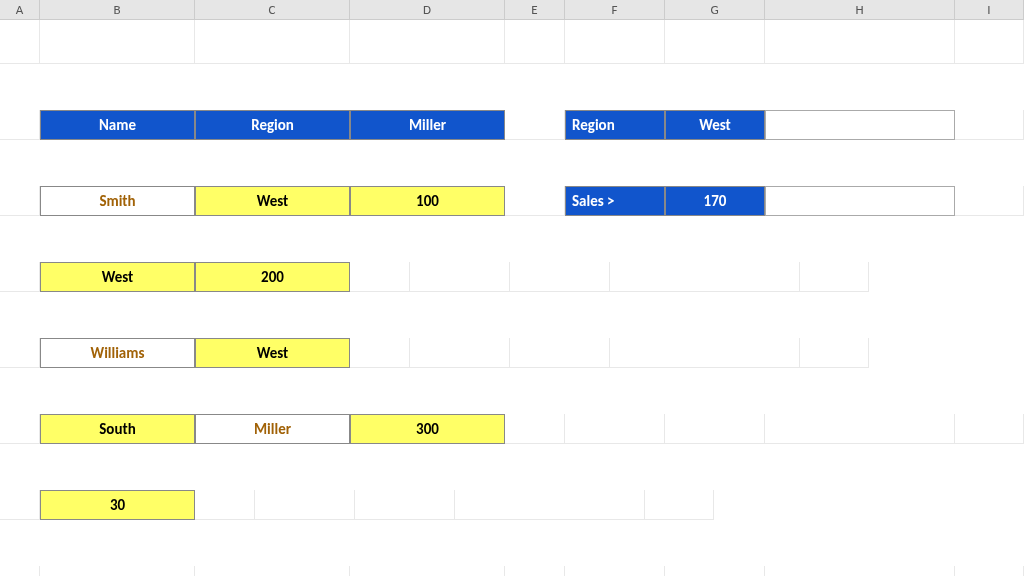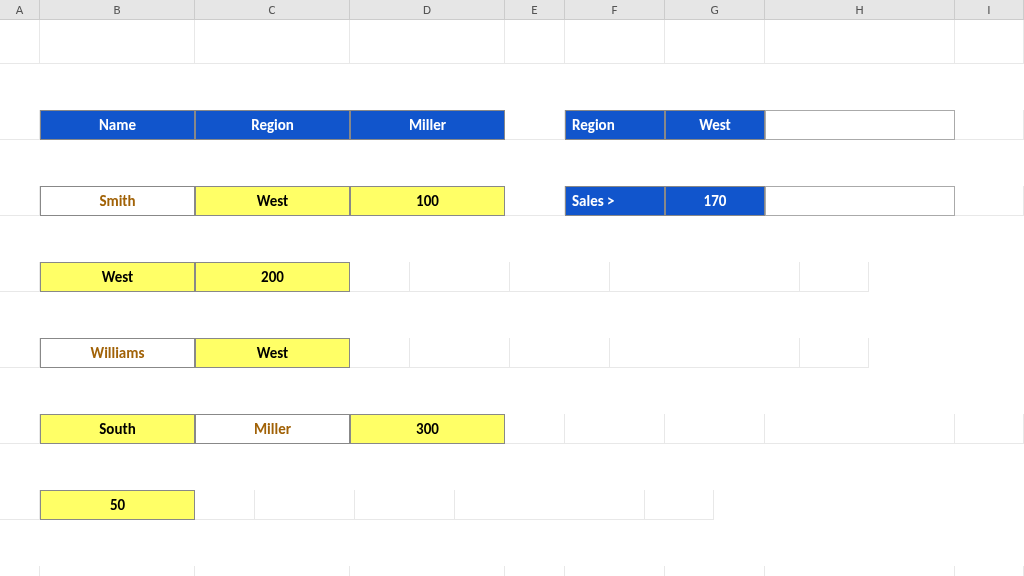--- a/index.html
+++ b/index.html
@@ -179,21 +179,21 @@
       <div class="cell cD yellow">300</div>
       <div class="cell cE"></div>
       <div class="cell cF"></div>
       <div class="cell cG"></div>
       <div class="cell cH"></div>
       <div class="cell cI"></div>
     </div>
 
     <div class="row">
       <div class="cell cA"></div>
-      <div class="cell cD yellow">50</div>
+      <div class="cell cD yellow">30</div>
       <div class="cell cE"></div>
       <div class="cell cF"></div>
       <div class="cell cG"></div>
       <div class="cell cH"></div>
       <div class="cell cI"></div>
     </div>
 
     <div class="row">
         <div class="cell cA"></div>
         <div class="cell cB"></div>

